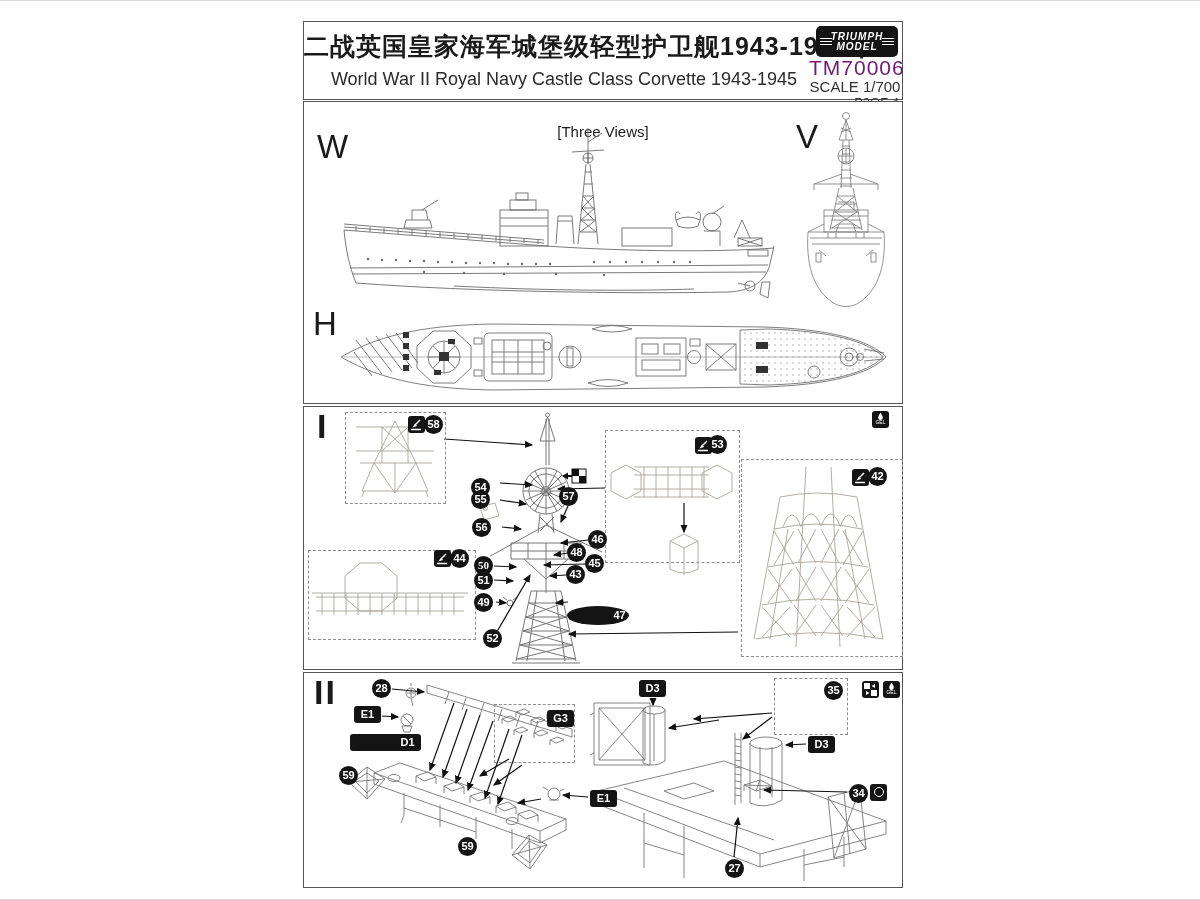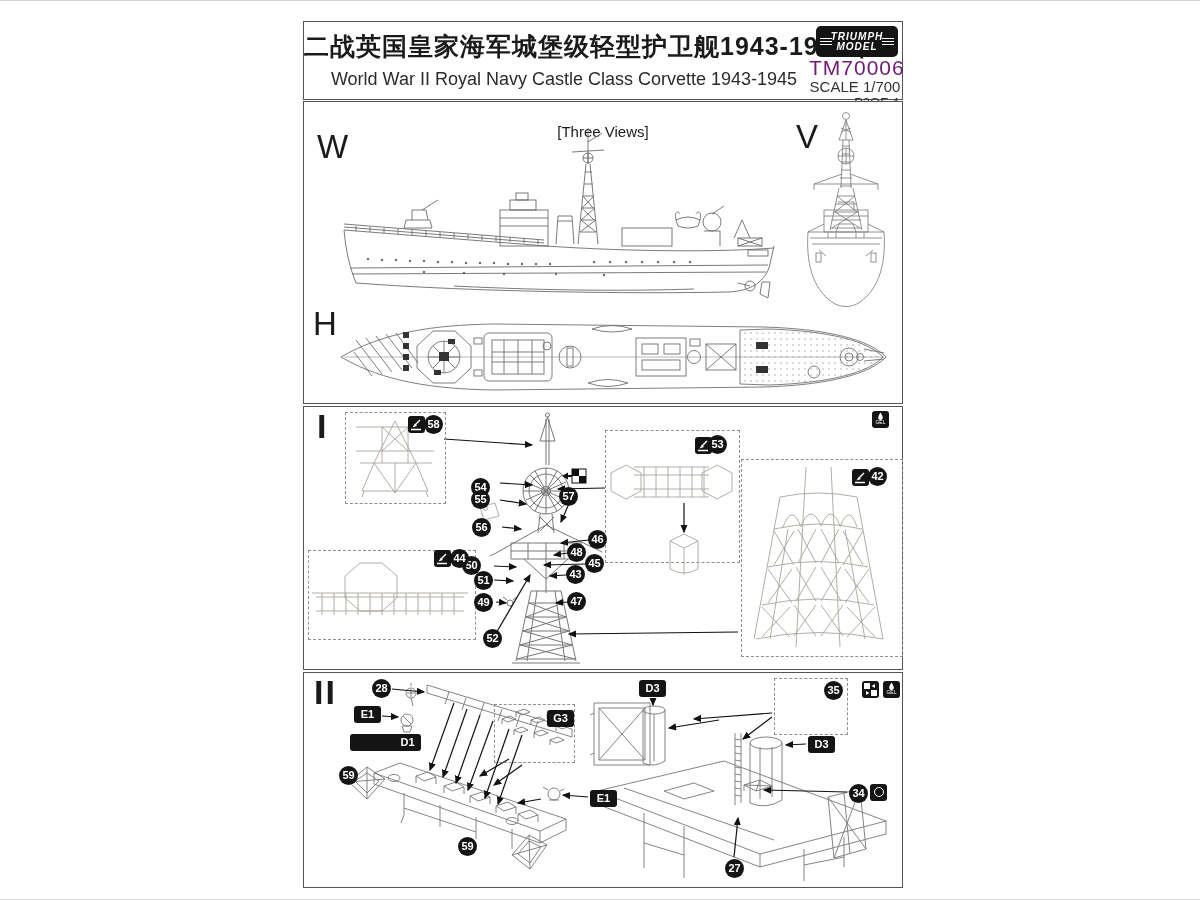--- a/index.html
+++ b/index.html
@@ -325,22 +325,22 @@
 
     <div class="co" style="left:120px;top:8px;">58</div>
     <div class="co" style="left:167px;top:71px;">54</div>
     <div class="co" style="left:167px;top:83px;">55</div>
     <div class="co" style="left:168px;top:111px;">56</div>
     <div class="co" style="left:255px;top:80px;">57</div>
     <div class="co" style="left:284px;top:123px;">46</div>
     <div class="co" style="left:263px;top:136px;">48</div>
     <div class="co" style="left:281px;top:147px;">45</div>
     <div class="co" style="left:262px;top:158px;">43</div>
-    <div class="co" style="left:263px;top:185px;">47</div>
-    <div class="co" style="left:158px;top:149px;">50</div>
+    <div class="co" style="left:263px;top:199px;padding-left:43px;">47</div>
+    <div class="co" style="left:170px;top:149px;font-family:Liberation Serif, serif;">50</div>
     <div class="co" style="left:170px;top:164px;">51</div>
     <div class="co" style="left:170px;top:186px;">49</div>
     <div class="co" style="left:179px;top:222px;">52</div>
     <div class="co" style="left:404px;top:28px;">53</div>
     <div class="co" style="left:146px;top:142px;">44</div>
     <div class="co" style="left:564px;top:60px;">42</div>
   </div>
 
   <div class="box" style="top:672px;height:214px;">
     <div class="seclabel" style="left:10px;top:0px;">II</div>

